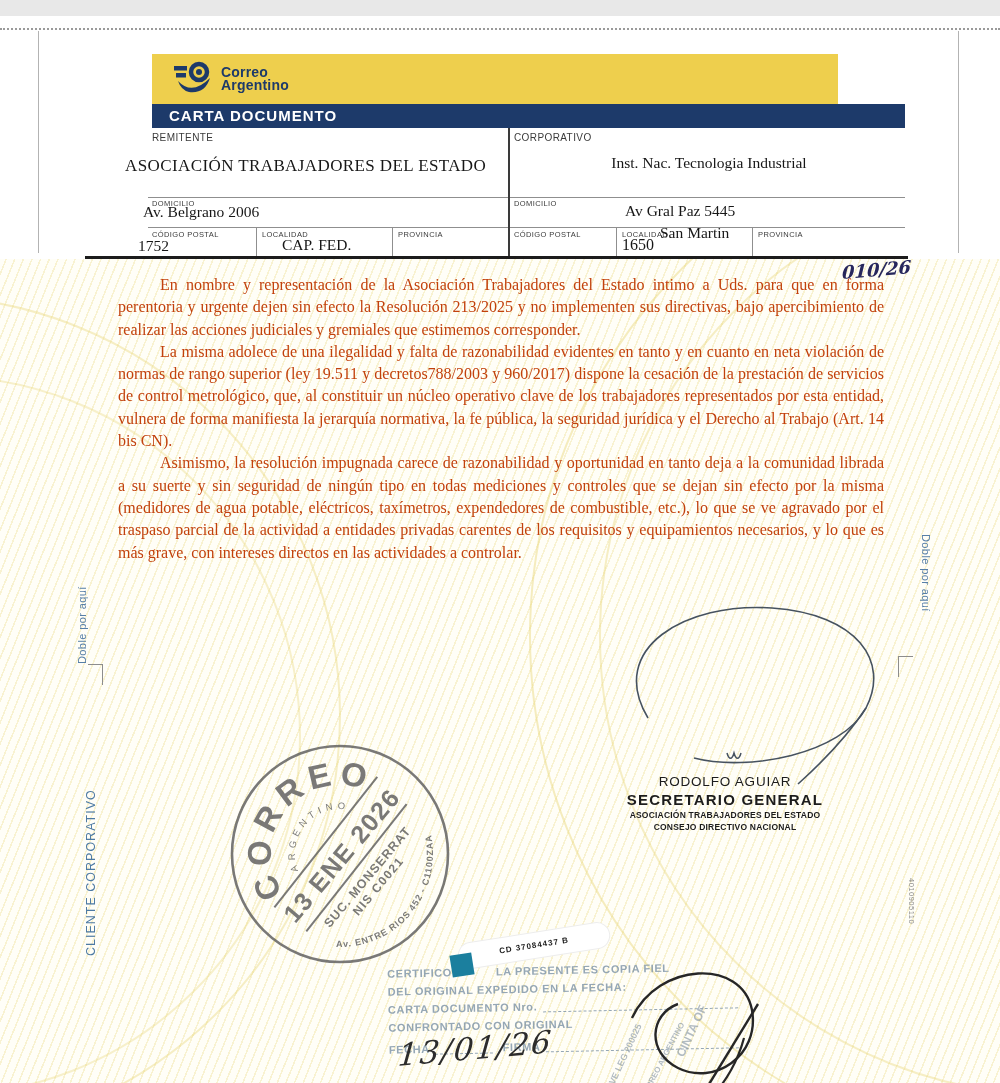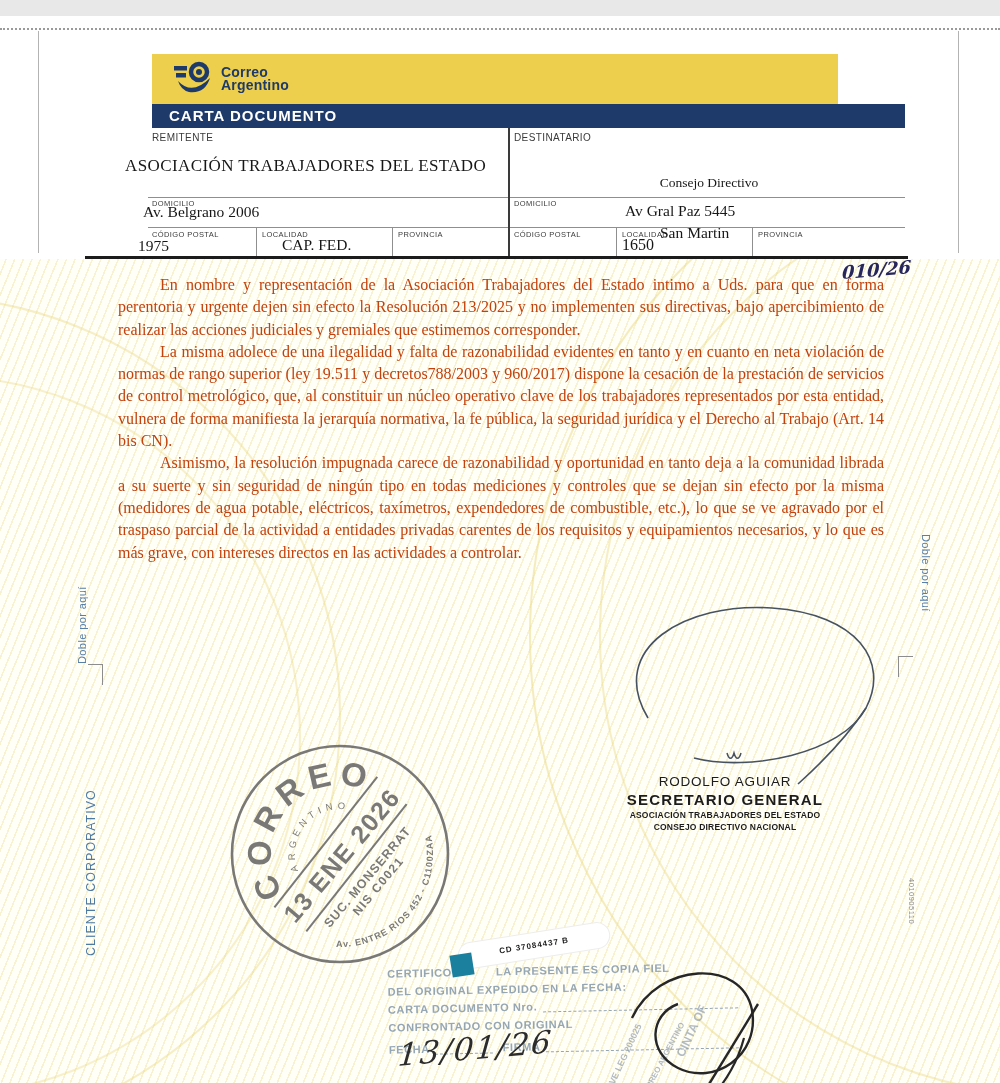--- a/index.html
+++ b/index.html
@@ -101,46 +101,46 @@
       </div>
     </div>
   </div>
 
   <div class="carta-bar">
     <span>CARTA DOCUMENTO</span>
   </div>
 
 
   <div class="flabel" style="left:152px;top:116px;">REMITENTE</div>
-  <div class="flabel" style="left:514px;top:116px;">DESTINATARIO</div>
+  <div class="flabel" style="left:514px;top:116px;">CORPORATIVO</div>
   <div class="v-div"></div>
 
   <div class="fval serif" style="left:125px;top:140px;font-size:17px;letter-spacing:.4px;">ASOCIACIÓN TRABAJADORES DEL ESTADO</div>
-  <div class="fval serif" style="left:513px;top:159px;width:392px;text-align:center;font-size:13.5px;">Consejo Directivo</div>
+  <div class="fval serif" style="left:513px;top:138px;width:392px;text-align:center;font-size:15.5px;">Inst. Nac. Tecnologia Industrial</div>
 
   <div class="h-line" style="top:181px;"></div>
   <div class="flabel" style="left:152px;top:183px;font-size:7.5px;">DOMICILIO</div>
   <div class="flabel" style="left:514px;top:183px;font-size:7.5px;">DOMICILIO</div>
   <div class="fval serif" style="left:143px;top:187px;font-size:15.5px;">Av. Belgrano 2006</div>
   <div class="fval serif" style="left:625px;top:186px;font-size:15.5px;">Av Gral Paz 5445</div>
 
   <div class="h-line" style="top:211px;"></div>
   <div class="mini-v" style="left:256px;"></div>
   <div class="mini-v" style="left:392px;"></div>
   <div class="mini-v" style="left:616px;"></div>
   <div class="mini-v" style="left:752px;"></div>
 
   <div class="flabel" style="left:152px;top:214px;font-size:7.5px;">CÓDIGO POSTAL</div>
   <div class="flabel" style="left:262px;top:214px;font-size:7.5px;">LOCALIDAD</div>
   <div class="flabel" style="left:398px;top:214px;font-size:7.5px;">PROVINCIA</div>
   <div class="flabel" style="left:514px;top:214px;font-size:7.5px;">CÓDIGO POSTAL</div>
   <div class="flabel" style="left:622px;top:214px;font-size:7.5px;">LOCALIDAD</div>
   <div class="flabel" style="left:758px;top:214px;font-size:7.5px;">PROVINCIA</div>
 
-  <div class="fval serif" style="left:138px;top:221px;font-size:15.5px;">1975</div>
+  <div class="fval serif" style="left:138px;top:221px;font-size:15.5px;">1752</div>
   <div class="fval serif" style="left:282px;top:220px;font-size:15.5px;">CAP. FED.</div>
   <div class="fval serif" style="left:622px;top:220px;font-size:16px;">1650</div>
   <div class="fval serif" style="left:660px;top:208px;font-size:15.5px;">San Martin</div>
 
   <div class="thick-line"></div>
   <div class="hand-ref">010/26</div>
 
   <div class="letter-body">
     <p>En nombre y representación de la Asociación Trabajadores del Estado intimo a Uds. para que en forma perentoria y urgente dejen sin efecto la Resolución 213/2025 y no implementen sus directivas, bajo apercibimiento de realizar las acciones judiciales y gremiales que estimemos corresponder.</p>
     <p>La misma adolece de una ilegalidad y falta de razonabilidad evidentes en tanto y en cuanto en neta violación de normas de rango superior (ley 19.511 y decretos788/2003 y 960/2017) dispone la cesación de la prestación de servicios de control metrológico, que, al constituir un núcleo operativo clave de los trabajadores representados por esta entidad, vulnera de forma manifiesta la jerarquía normativa, la fe pública, la seguridad jurídica y el Derecho al Trabajo (Art. 14 bis CN).</p>

